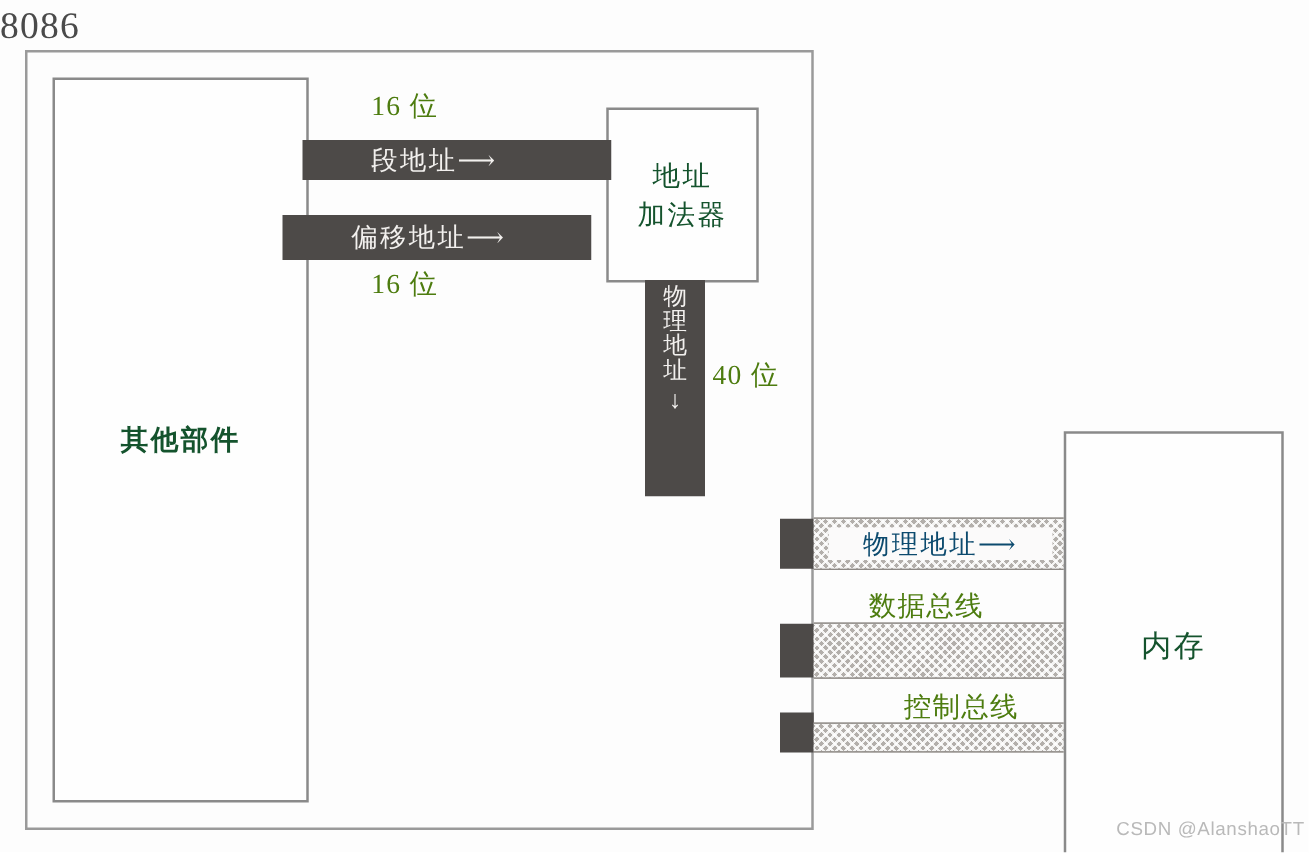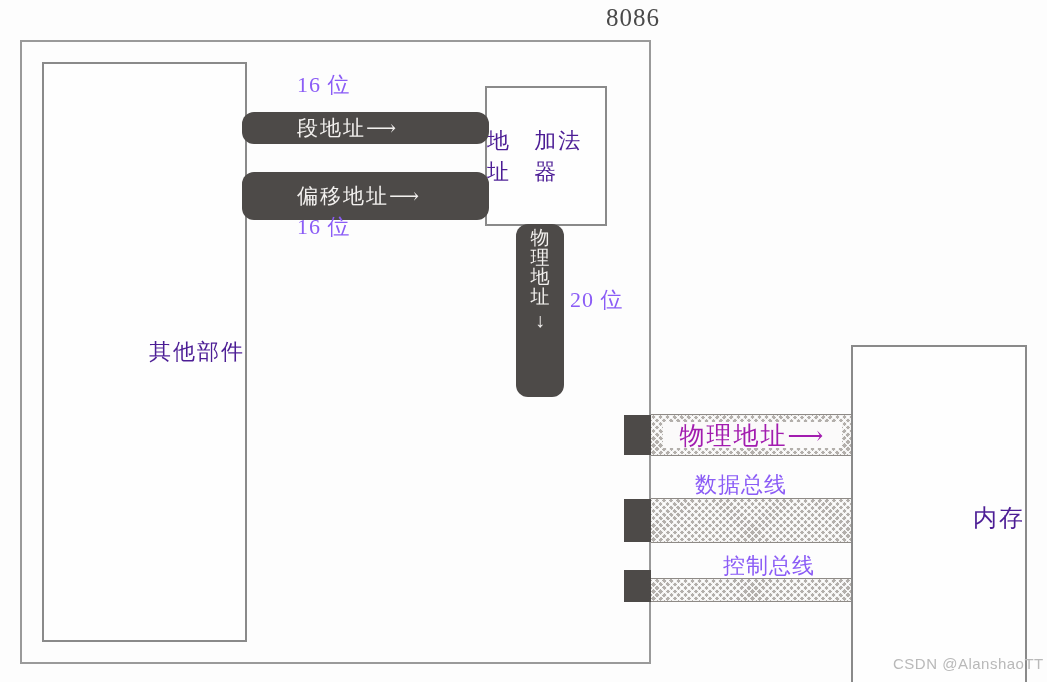--- a/index.html
+++ b/index.html
@@ -18,68 +18,67 @@
     background: #fdfdfd;
     overflow: hidden;
   }
 
   
   .abs { position: absolute; box-sizing: border-box; }
 
   
   #diagram-title {
     left: 0; top: 4px; width: 660px;
-    text-align: right;
-    font-size: 25px;
+    text-align: left;
+    font-size: 30px;
     letter-spacing: 1px;
     color: #4a4a4a;
   }
 
   
   .box {
     border: 2px solid #8a8a8a;
     background: #fefefe;
     display: flex;
     align-items: center;
-    justify-content: flex-end;
-    flex-direction: row;
+    justify-content: center;
+    flex-direction: column;
     font-size: 22px;
     line-height: 1.42;
-    color: #4c1d95;
+    color: #14532d;
     letter-spacing: 2px;
   }
   #cpu-frame {
     left: 20px; top: 40px; width: 631px; height: 624px;
     border: 2px solid #9a9a9a;
     background: transparent;
   }
   #other-components-box {
-    left: 42px; top: 62px; width: 205px; height: 580px;
+    left: 42px; top: 62px; width: 205px; height: 580px; font-weight: bold;
   }
   #address-adder-box {
     left: 485px; top: 86px; width: 122px; height: 140px;
   }
   #io-control-box {
     left: 467px; top: 395px; width: 152px; height: 237px;
   }
   #memory-box {
     left: 851px; top: 345px; width: 176px; height: 346px;
     font-size: 24px;
   }
 
   
   .band-dark {
     background: #4d4a48;
-    border-radius: 12px;
   }
   #segment-address-band {
     left: 242px; top: 112px; width: 247px; height: 32px;
   }
   #offset-address-band {
-    left: 242px; top: 172px; width: 247px; height: 48px; padding-left: 24px;
+    left: 226px; top: 172px; width: 247px; height: 36px; padding-left: 24px;
   }
   #physical-address-band {
     left: 516px; top: 224px; width: 48px; height: 173px;
   }
 
   .band-label {
     position: absolute;
     color: #f2f0ee;
     font-size: 21px;
     letter-spacing: 2px;
@@ -102,21 +101,21 @@
   }
   #physical-address-vlabel span { display: block; }
   #physical-address-vlabel .down-arrow {
     font-size: 20px;
     margin-top: 4px;
   }
 
   
   .plain-label {
     font-size: 22px;
-    color: #8b5cf6;
+    color: #4d7c0f;
     letter-spacing: 1px;
     white-space: nowrap;
   }
   #bits-16-top    { left: 297px; top: 70px; }
   #bits-16-bottom { left: 297px; top: 212px; }
   #bits-20-label  { left: 570px; top: 285px; }
   #address-bus-caption { left: 666px; top: 374px; }
   #data-bus-caption    { left: 695px; top: 470px; }
   #control-bus-caption { left: 695px; top: 551px; margin-left: 28px; }
 
@@ -129,21 +128,21 @@
     border-top: 1px solid #8e8a86;
     border-bottom: 1px solid #8e8a86;
   }
   #address-bus-band {
     left: 651px; top: 414px; width: 203px; height: 42px;
   }
   #address-bus-inner {
     left: 12px; top: 7px; right: 12px; bottom: 7px;
     background: #fbfafa;
     display: flex; align-items: center; justify-content: center;
-    font-size: 25px; color: #a21caf; letter-spacing: 2px;
+    font-size: 21px; color: #0c4a6e; letter-spacing: 2px;
     white-space: nowrap;
   }
   #data-bus-band {
     left: 651px; top: 498px; width: 203px; height: 45px;
   }
   #control-bus-band {
     left: 651px; top: 578px; width: 203px; height: 24px;
   }
 
   
@@ -200,21 +199,21 @@
       <span>物</span>
       <span>理</span>
       <span>地</span>
       <span>址</span>
       <span class="down-arrow">↓</span>
     </div>
   </div>
 
   <div class="abs plain-label" id="bits-16-top">16 位</div>
   <div class="abs plain-label" id="bits-16-bottom">16 位</div>
-  <div class="abs plain-label" id="bits-20-label">20 位</div>
+  <div class="abs plain-label" id="bits-20-label">40 位</div>
 
   <div class="abs connector" id="connector-address"></div>
   <div class="abs connector" id="connector-data"></div>
   <div class="abs connector" id="connector-control"></div>
 
   <div class="abs plain-label" id="data-bus-caption">数据总线</div>
   <div class="abs plain-label" id="control-bus-caption">控制总线</div>
 
   <div class="abs bus-hatch" id="address-bus-band">
     <div class="abs" id="address-bus-inner">物理地址⟶</div>

